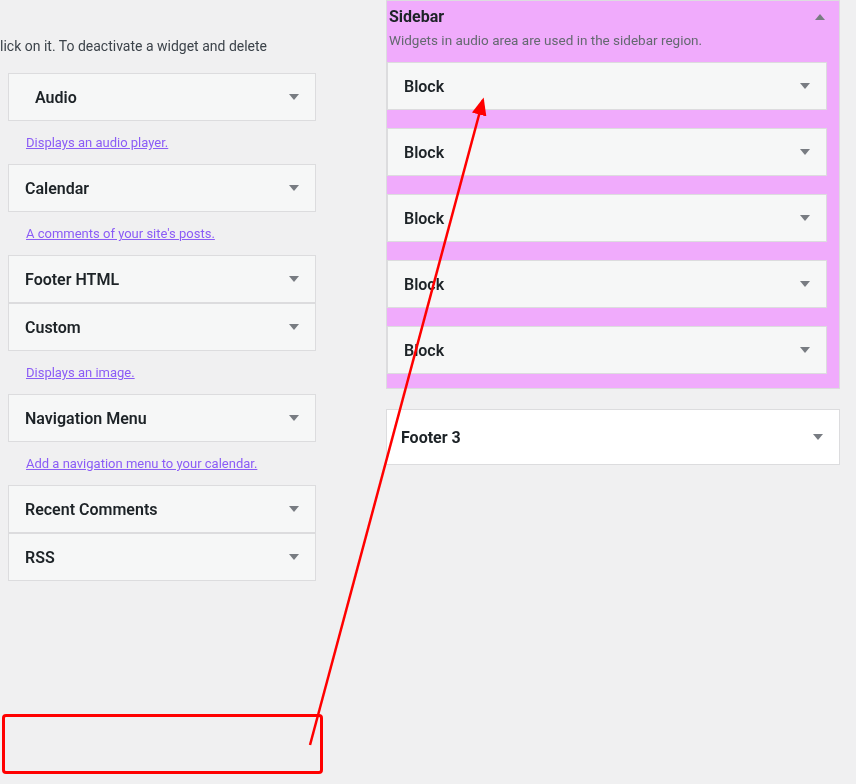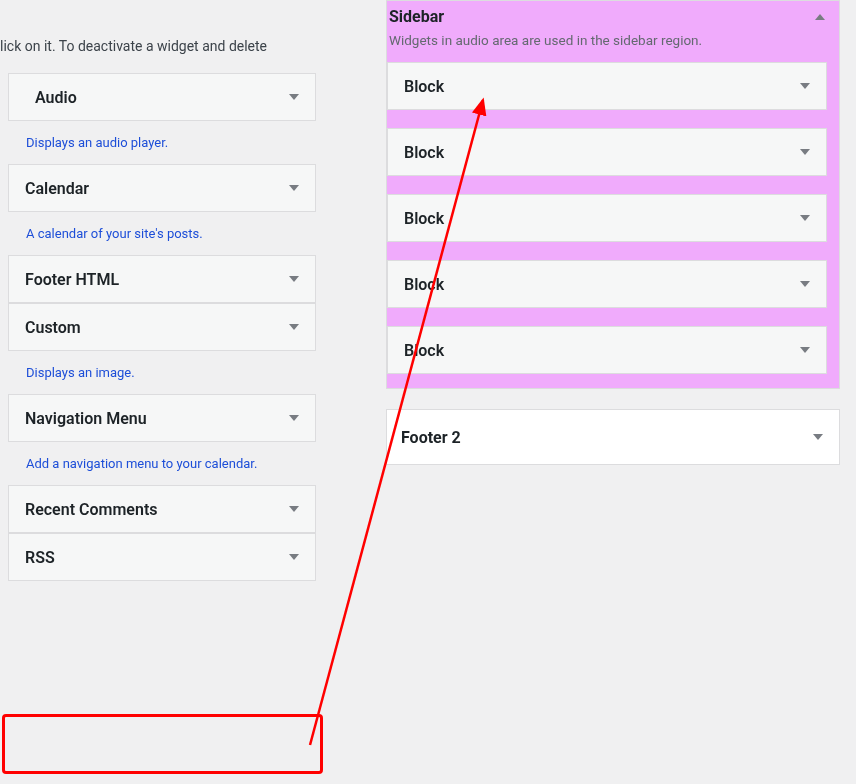--- a/index.html
+++ b/index.html
@@ -44,25 +44,26 @@
     margin-top: 0;
   }
   .widget-box.first { margin-top: 16px; padding-left: 26px; }
   .widget-box .title {
     font-size: 16px;
     font-weight: 600;
     color: #1d2327;
   }
   .widget-desc {
     font-size: 13px;
-    color: #1d4ed8;
+    color: #8b5cf6;
     padding: 14px 0 14px 16px;
     border-left: 1px solid #dcdcde;
     border-right: 1px solid #dcdcde;
     background: #fff;
+    text-decoration: underline;
   }
   .left-col .widget-item-wrap {
     margin-left: 8px;
     margin-right: 22px;
   }
   .left-col .widget-item-wrap .widget-desc {
     border: none;
     background: transparent;
     padding-left: 18px;
   }
@@ -142,21 +143,21 @@
     <div class="widget-box first">
       <span class="title">Audio</span>
       <span class="chevron"></span>
     </div>
     <div class="widget-desc">Displays an audio player.</div>
 
     <div class="widget-box">
       <span class="title">Calendar</span>
       <span class="chevron"></span>
     </div>
-    <div class="widget-desc">A calendar of your site's posts.</div>
+    <div class="widget-desc">A comments of your site's posts.</div>
 
     <div class="widget-box">
       <span class="title">Footer HTML</span>
       <span class="chevron"></span>
     </div>
 
     <div class="widget-box">
       <span class="title">Custom</span>
       <span class="chevron"></span>
     </div>
@@ -204,21 +205,21 @@
       <span class="title">Block</span>
       <span class="chevron"></span>
     </div>
     <div class="widget-box">
       <span class="title">Block</span>
       <span class="chevron"></span>
     </div>
   </div>
 
   <div class="area-collapsed">
-    <span class="area-title">Footer 2</span>
+    <span class="area-title">Footer 3</span>
     <span class="chevron"></span>
   </div>
 </div>
 
 <div class="highlight-box" style="left:2px; top:714px; width:321px; height:60px;"></div>
 
 <svg class="arrow-overlay" width="856" height="784">
   <defs>
     <marker id="ah" markerWidth="10" markerHeight="10" refX="6" refY="3" orient="auto">
       <path d="M0,0 L7,3 L0,6 Z" fill="#ff0000"></path>

